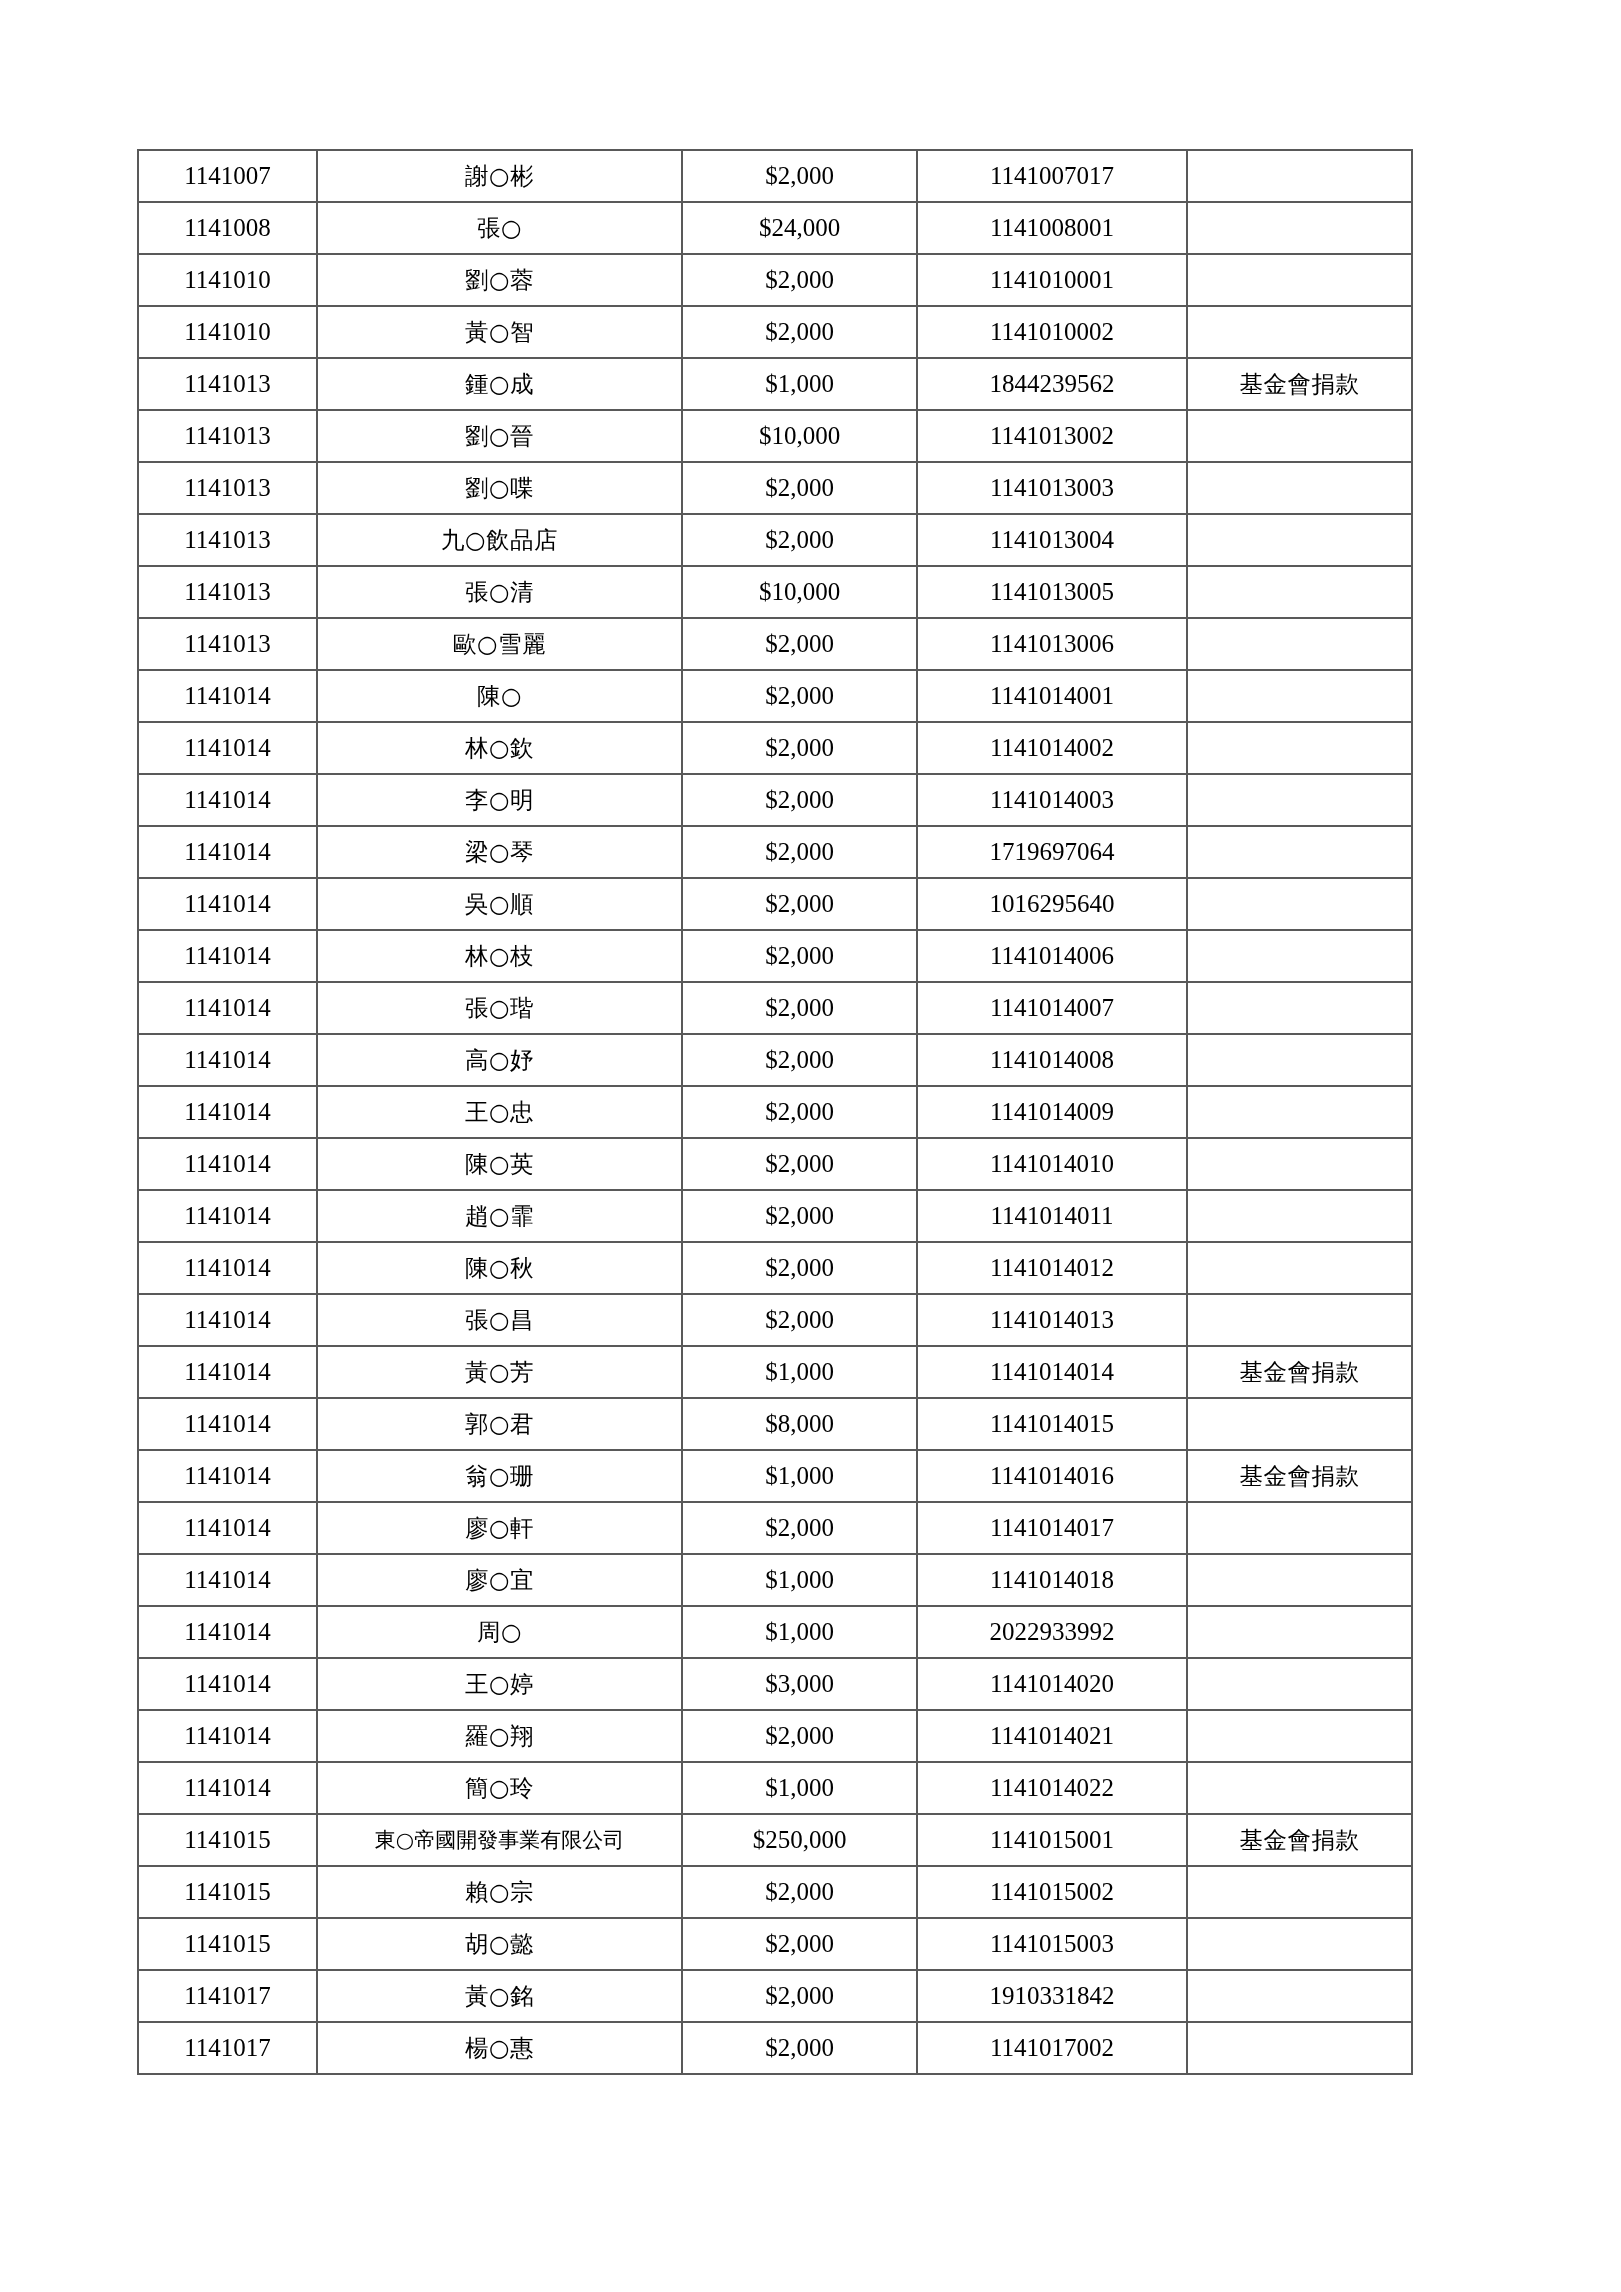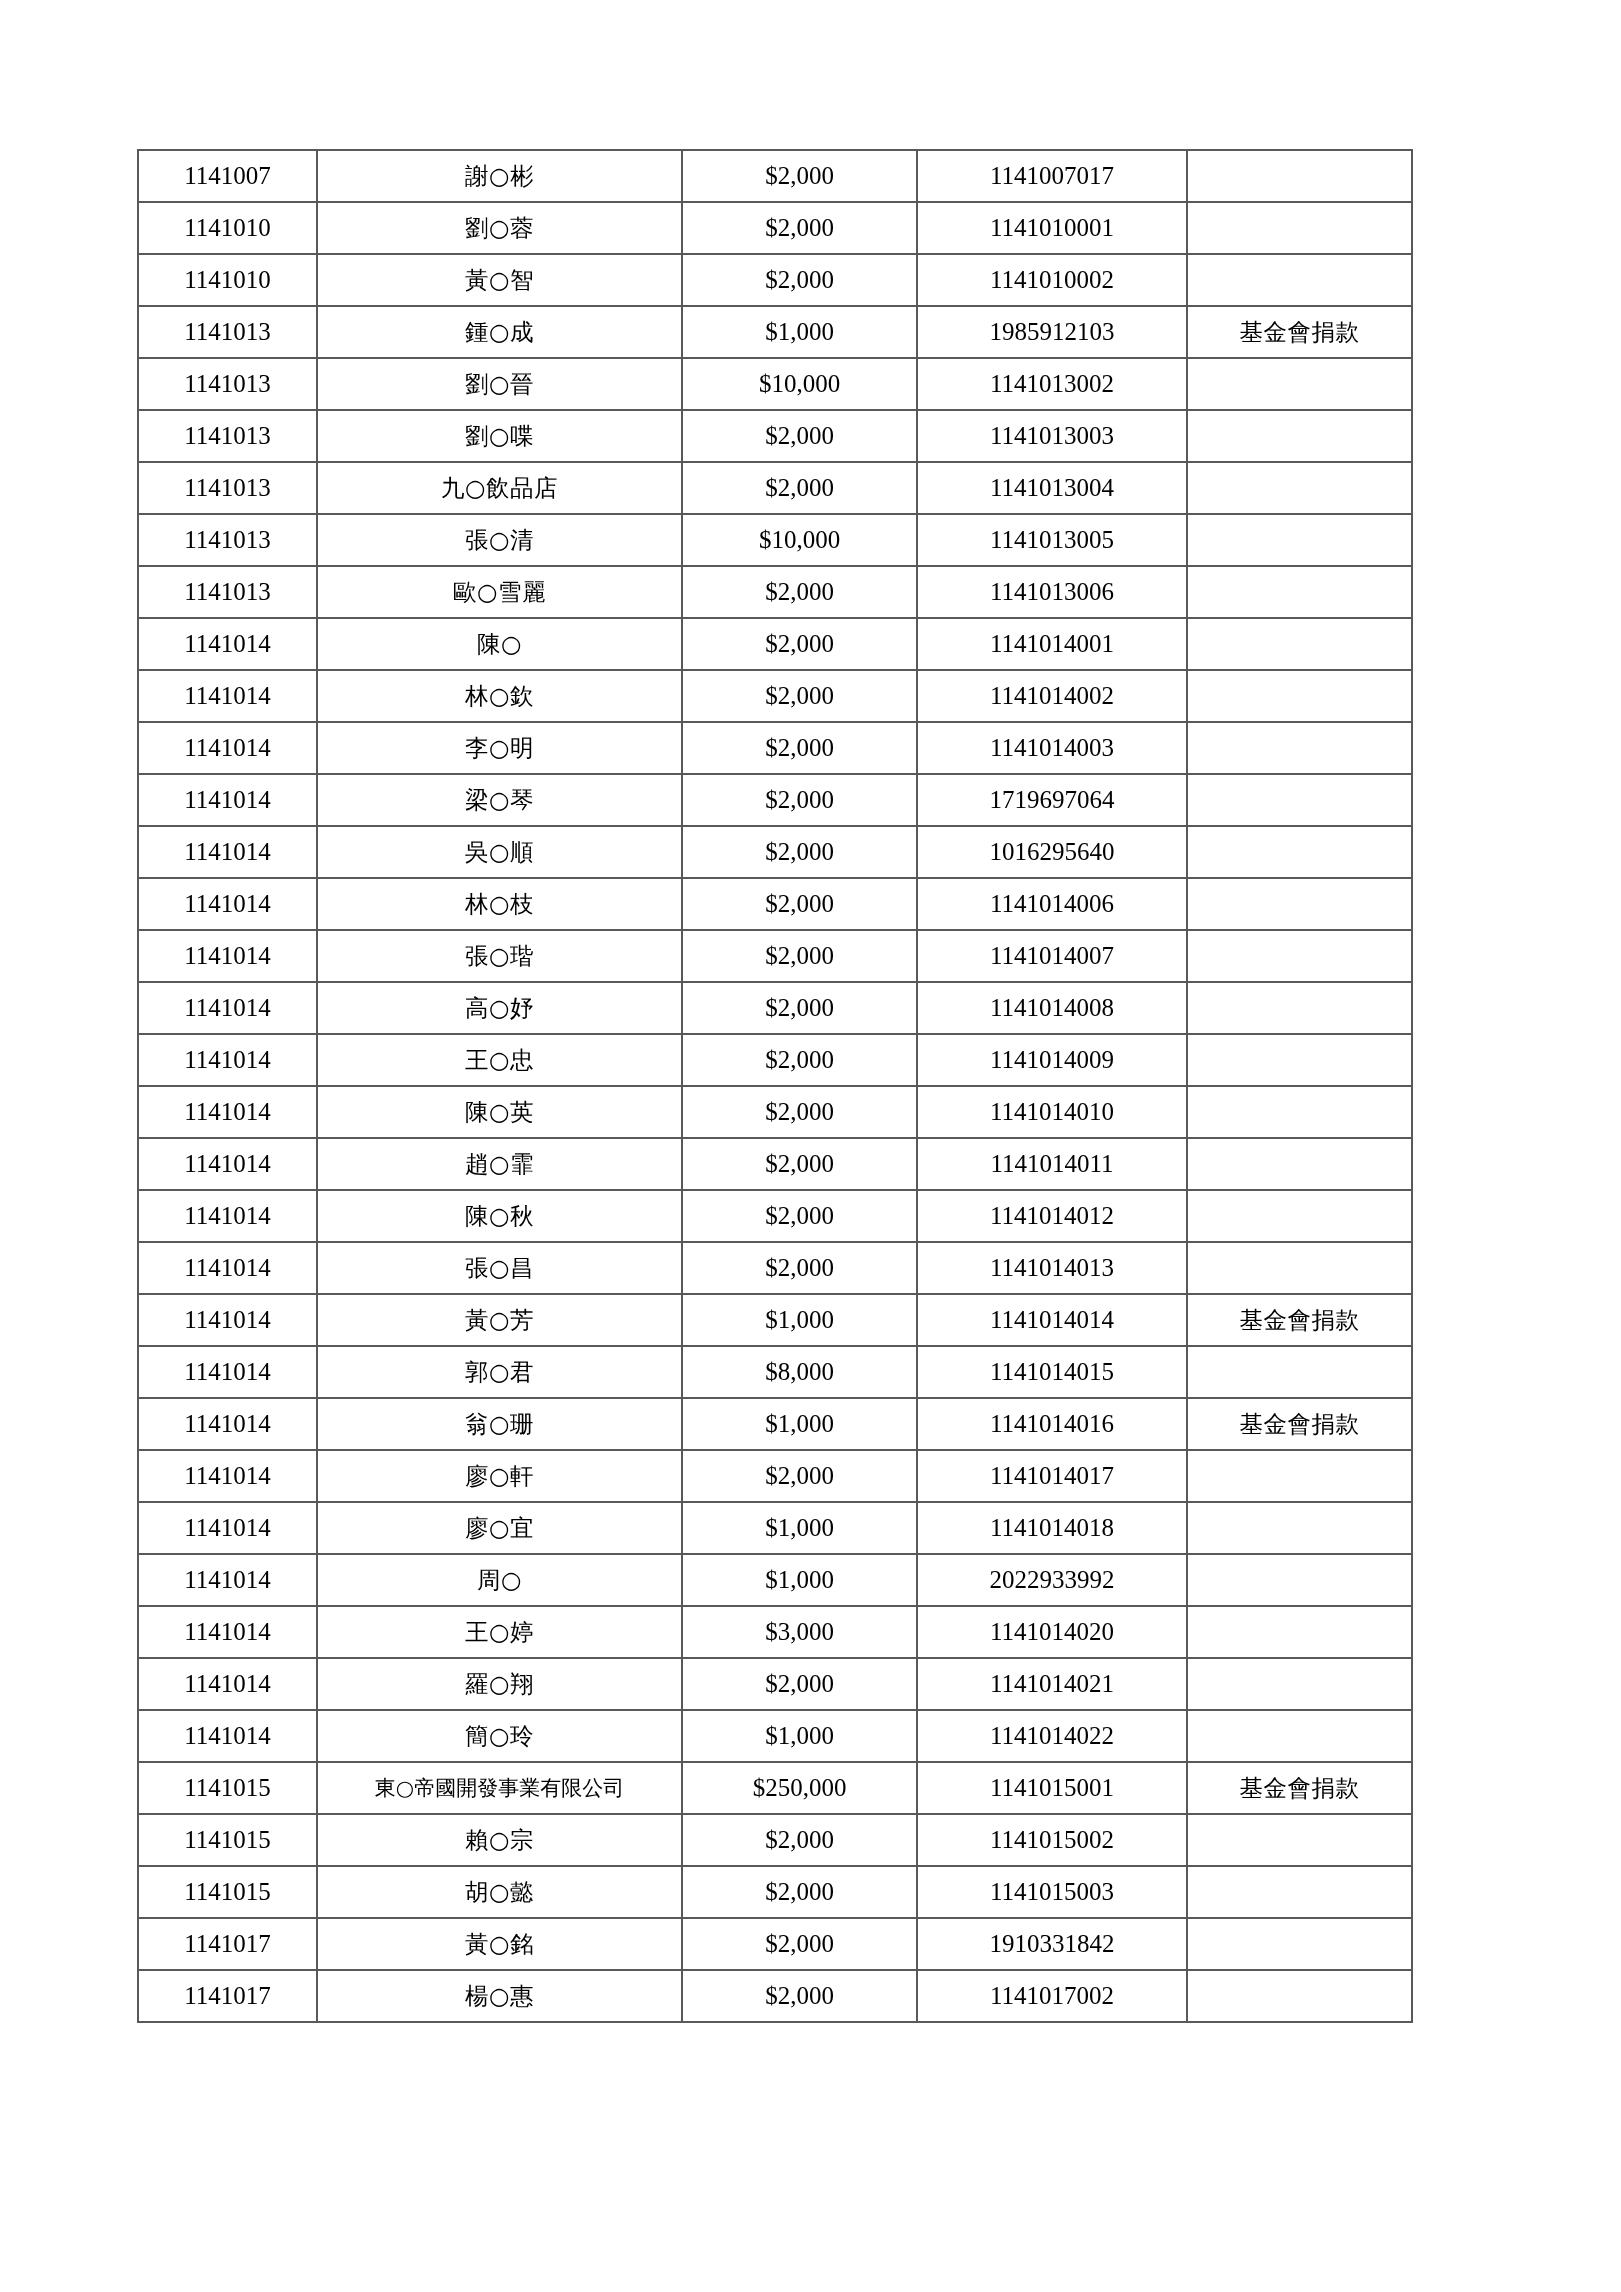--- a/index.html
+++ b/index.html
@@ -74,38 +74,45 @@
     </colgroup>
     <tbody>
         <tr>
           <td class="cell-date">1141007</td>
           <td class="cell-name">謝○彬</td>
           <td class="cell-amount">$2,000</td>
           <td class="cell-receipt">1141007017</td>
           <td class="cell-note"></td>
         </tr>
         <tr>
+          <td class="cell-date">1141008</td>
+          <td class="cell-name">張○</td>
+          <td class="cell-amount">$24,000</td>
+          <td class="cell-receipt">1141008001</td>
+          <td class="cell-note"></td>
+        </tr>
+        <tr>
           <td class="cell-date">1141010</td>
           <td class="cell-name">劉○蓉</td>
           <td class="cell-amount">$2,000</td>
           <td class="cell-receipt">1141010001</td>
           <td class="cell-note"></td>
         </tr>
         <tr>
           <td class="cell-date">1141010</td>
           <td class="cell-name">黃○智</td>
           <td class="cell-amount">$2,000</td>
           <td class="cell-receipt">1141010002</td>
           <td class="cell-note"></td>
         </tr>
         <tr>
           <td class="cell-date">1141013</td>
           <td class="cell-name">鍾○成</td>
           <td class="cell-amount">$1,000</td>
-          <td class="cell-receipt">1985912103</td>
+          <td class="cell-receipt">1844239562</td>
           <td class="cell-note">基金會捐款</td>
         </tr>
         <tr>
           <td class="cell-date">1141013</td>
           <td class="cell-name">劉○晉</td>
           <td class="cell-amount">$10,000</td>
           <td class="cell-receipt">1141013002</td>
           <td class="cell-note"></td>
         </tr>
         <tr>

